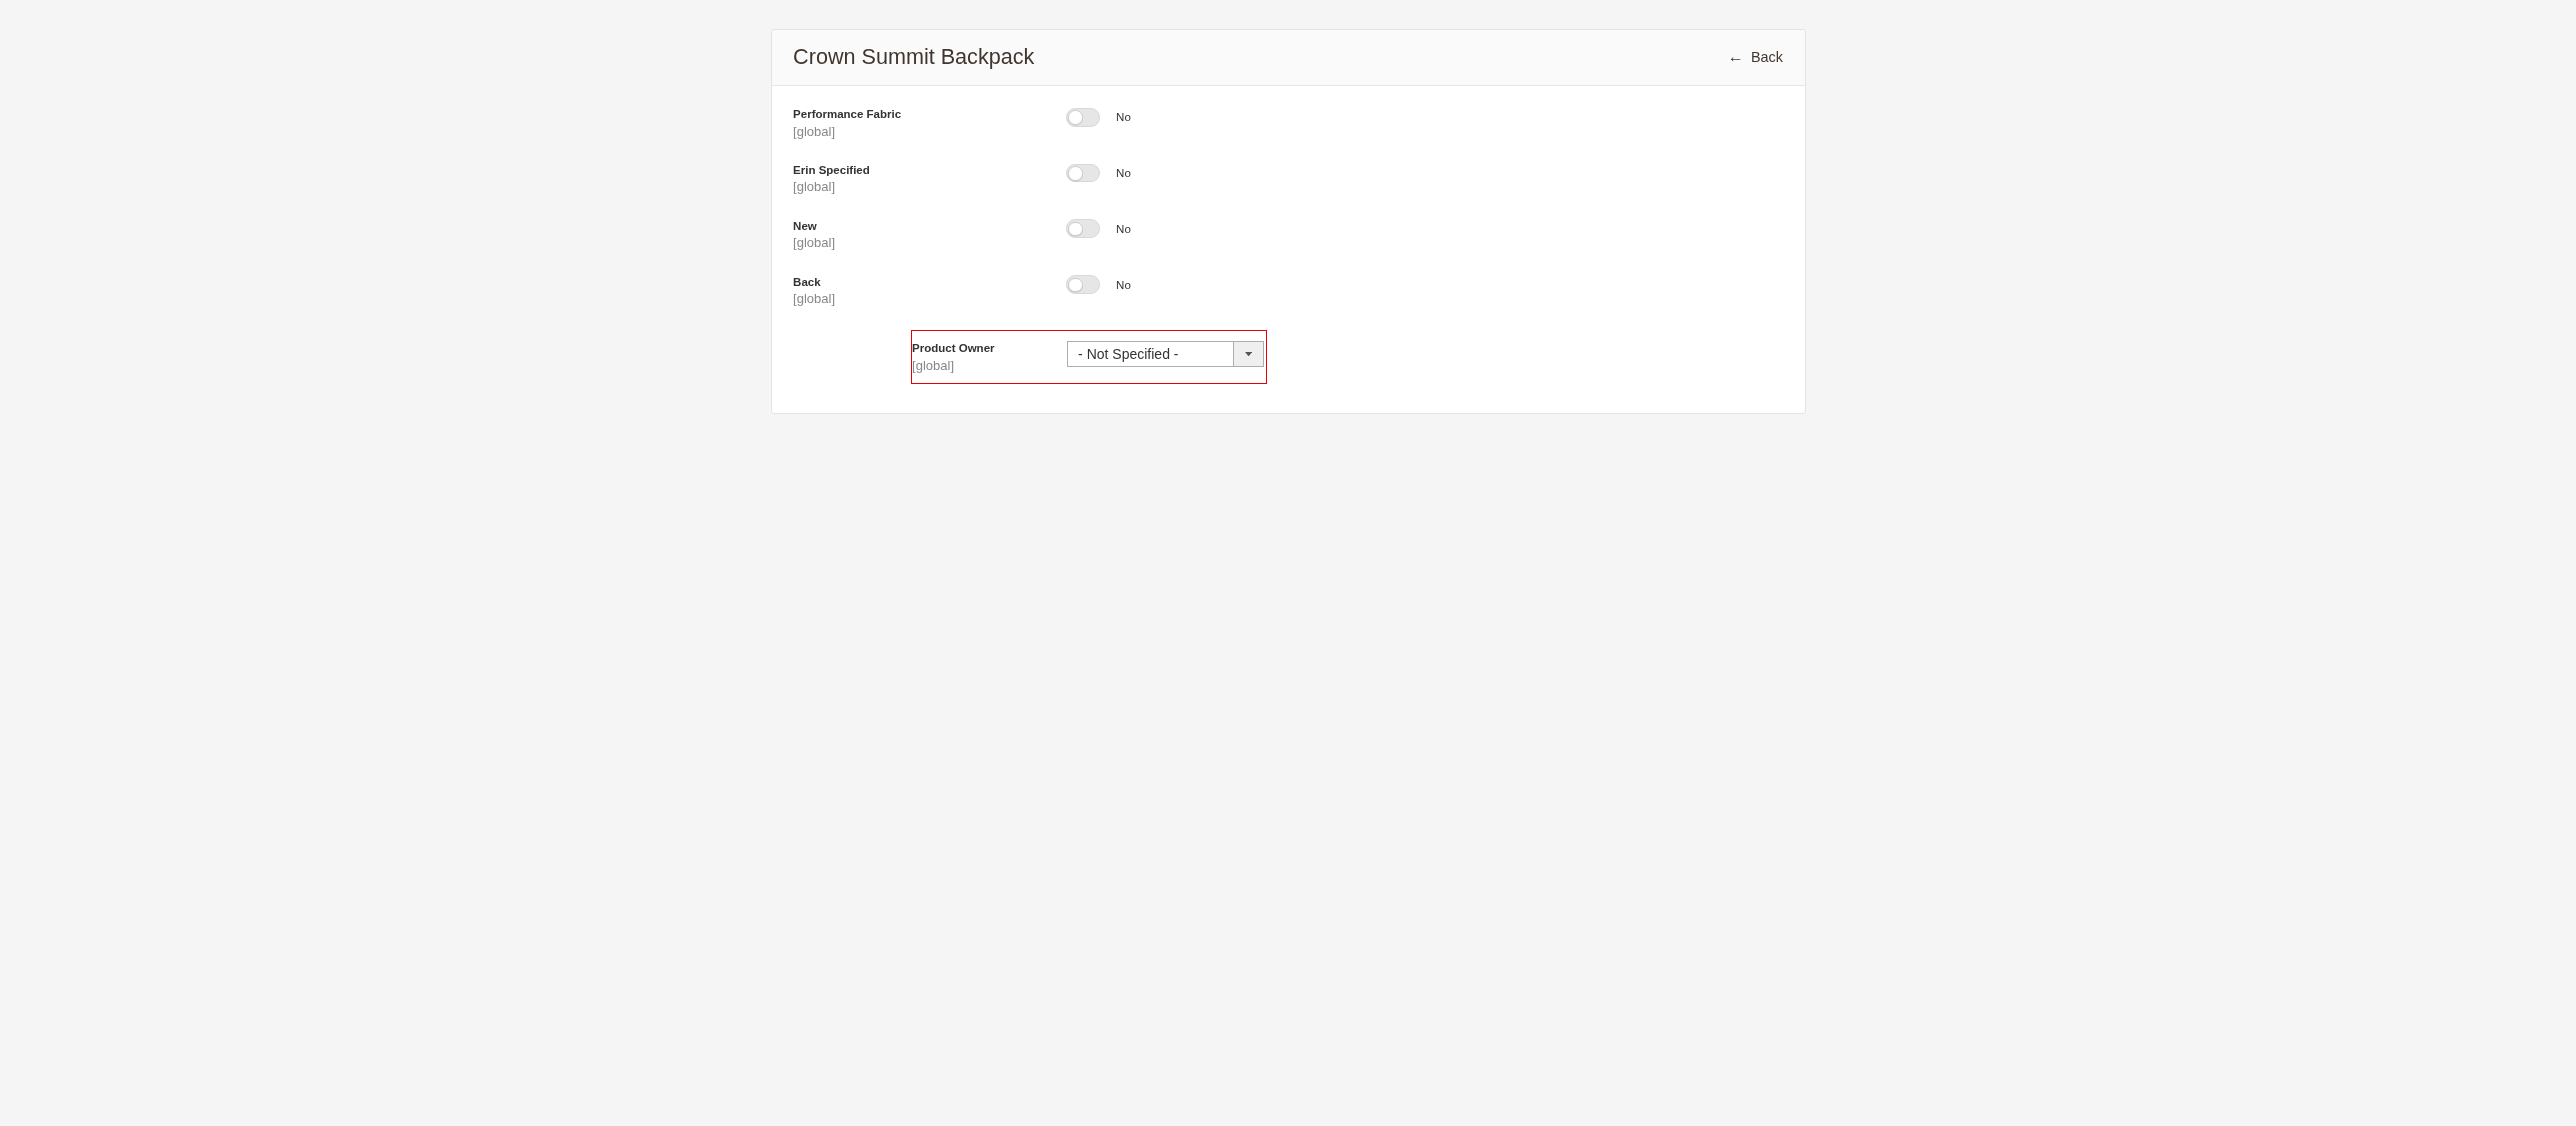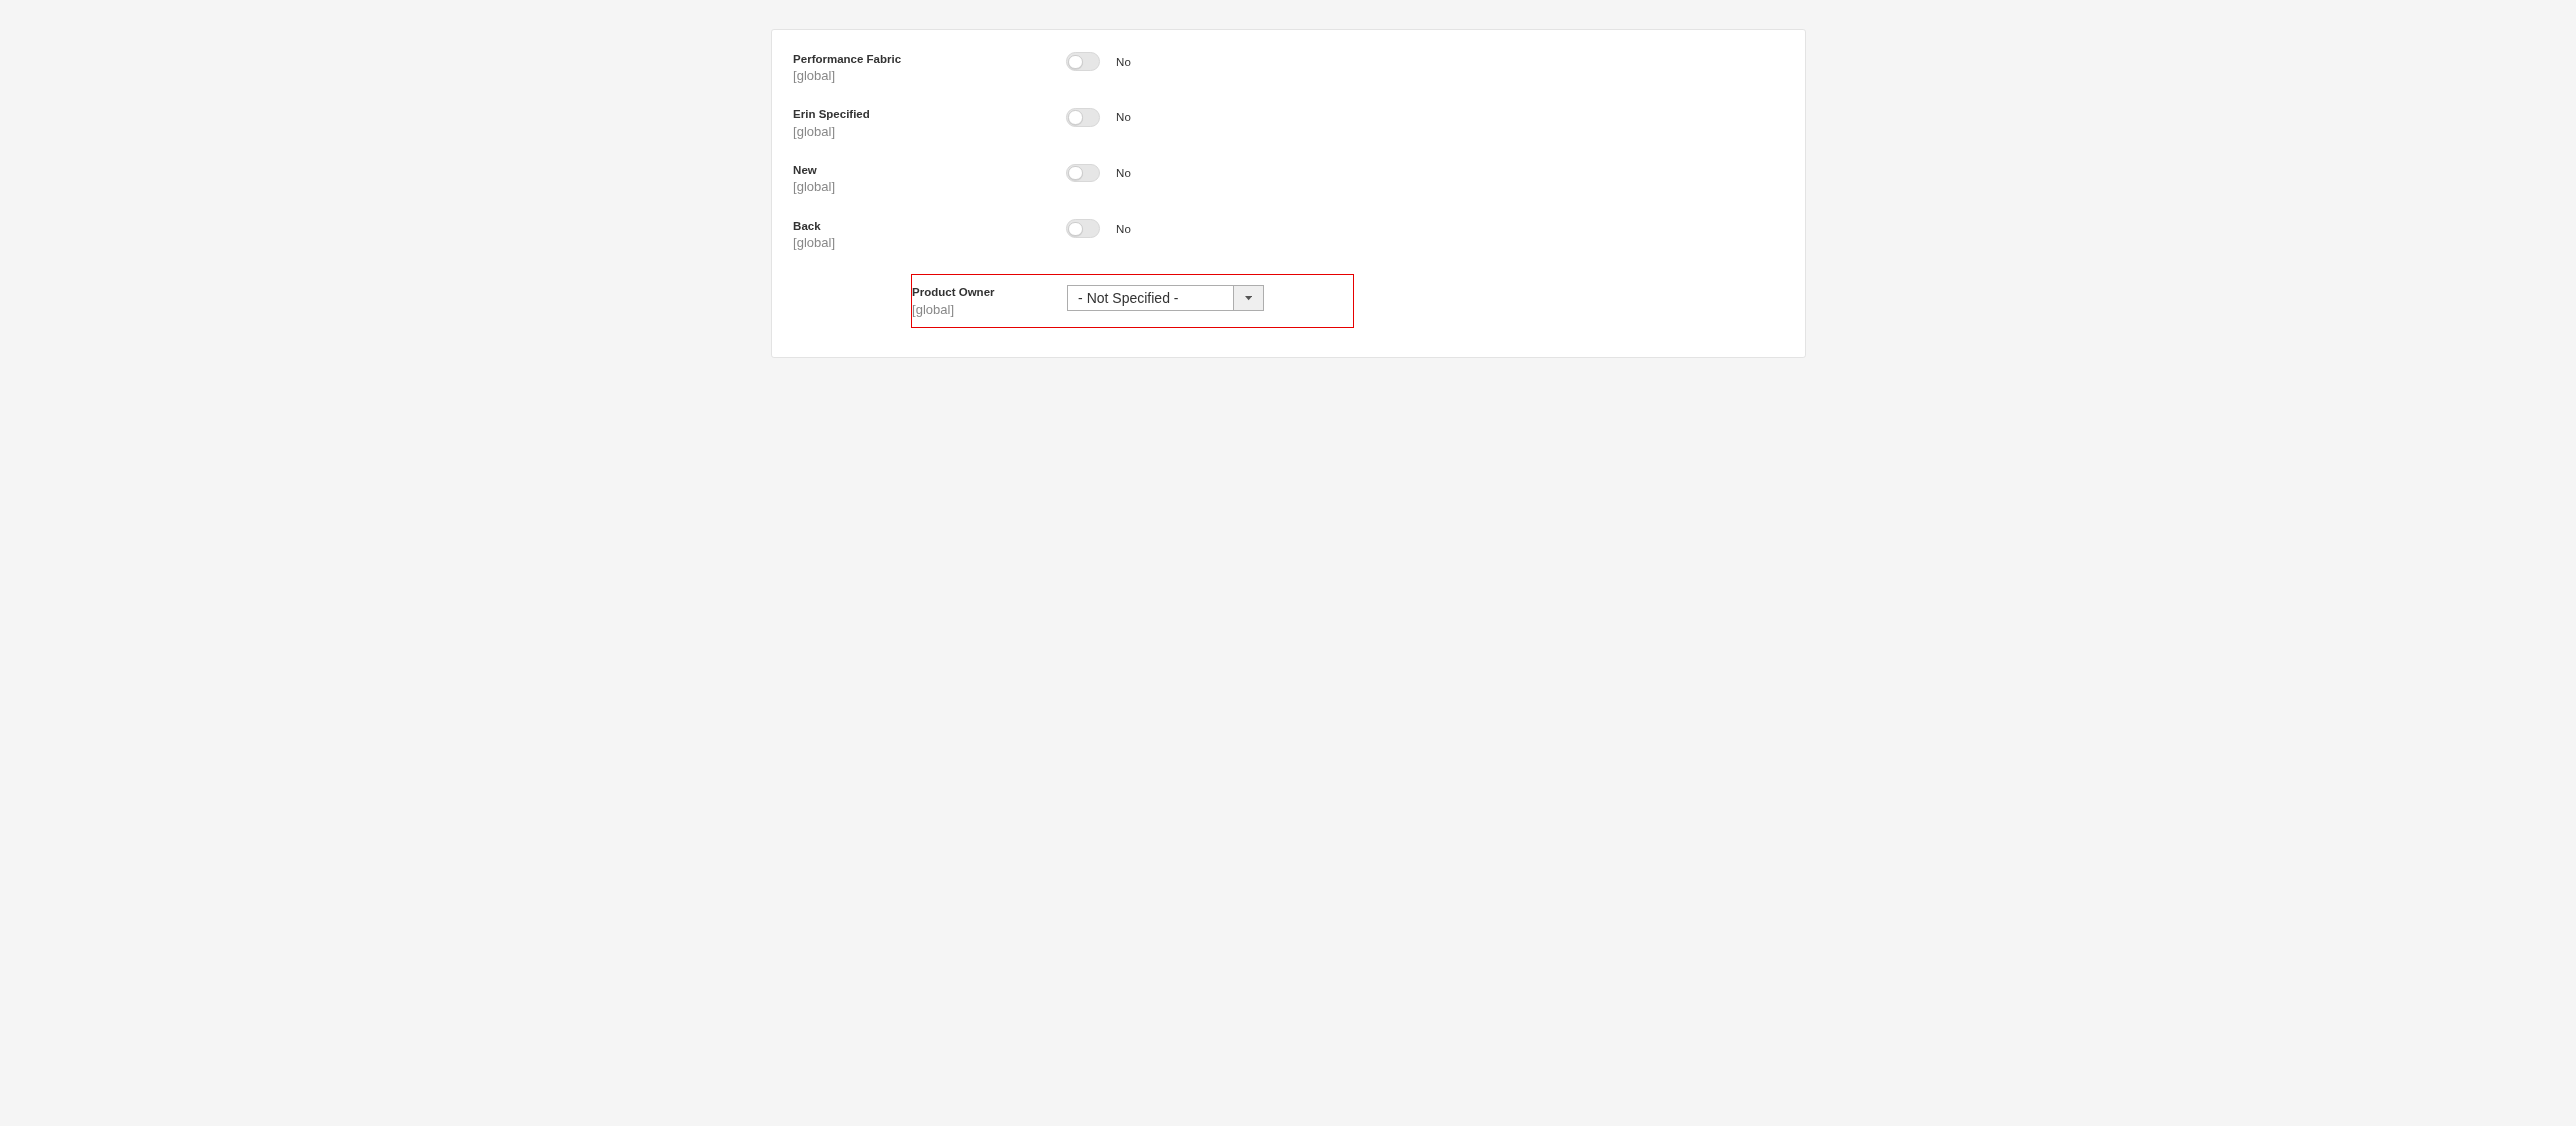--- a/index.html
+++ b/index.html
@@ -97,21 +97,21 @@
   }
   .toggle-state {
     font-size: 11.5px;
     color: #333;
   }
   .highlight-box {
     border: 1.4px solid #e60000;
     padding: 10px 0 10px 0;
     margin-left: 118px;
     margin-right: auto;
-    width: 443px;
+    width: 356px;
   }
   .highlight-box .form-row { margin-bottom: 0; }
   .highlight-box .label-col { width: 138px; }
   .select-wrap {
     display: flex;
     border: 0.7px solid #adadad;
     height: 26px;
     background: #fff;
   }
   .select-value {
@@ -131,20 +131,27 @@
     justify-content: center;
     cursor: pointer;
   }
   .select-btn svg { width: 7.2px; height: 4.3px; }
 </style>
 </head>
 <body>
 
 <div class="card">
 
+  <div class="card-header">
+    <h1 class="card-title">Crown Summit Backpack</h1>
+    <div class="back-link">
+      <span class="arrow">←</span>
+      <span>Back</span>
+    </div>
+  </div>
 
   <div class="card-body">
 
     <div class="form-row">
       <div class="label-col">
         <div class="label-text">Performance Fabric</div>
         <div class="scope-text">[global]</div>
       </div>
       <div class="control-col">
         <div class="toggle">

